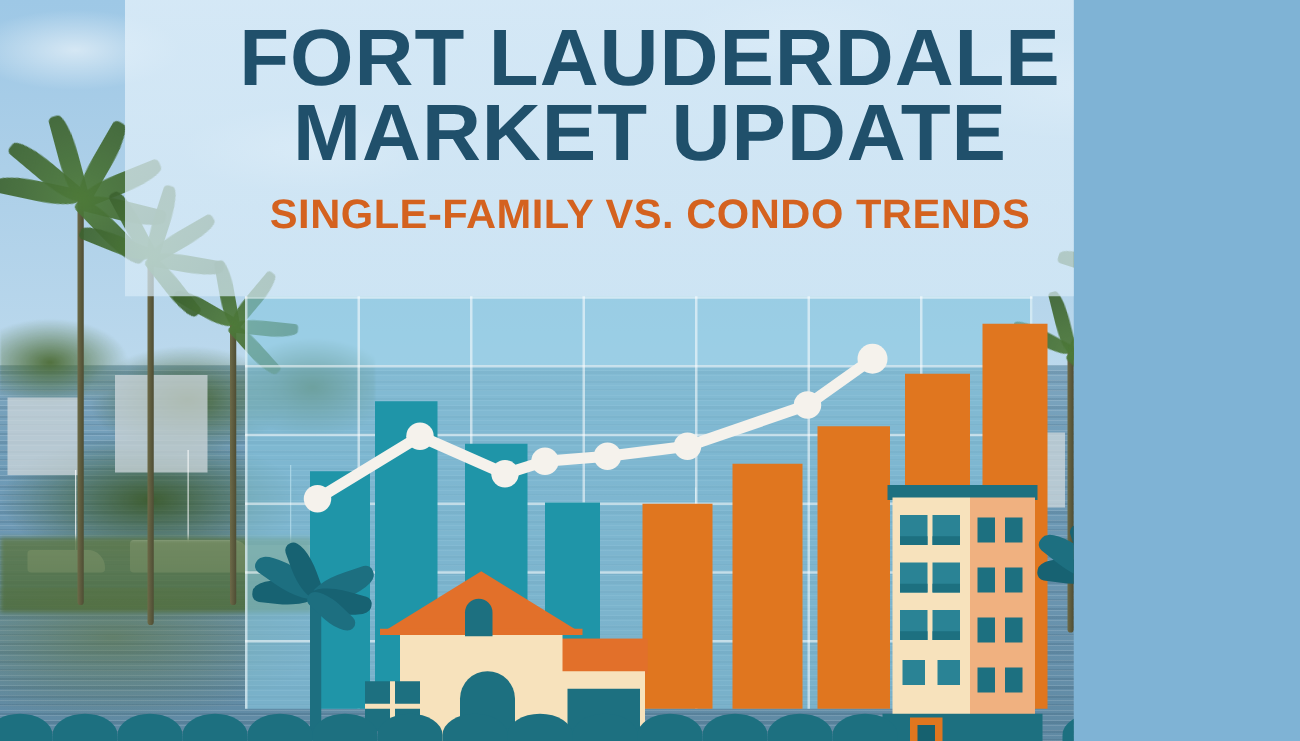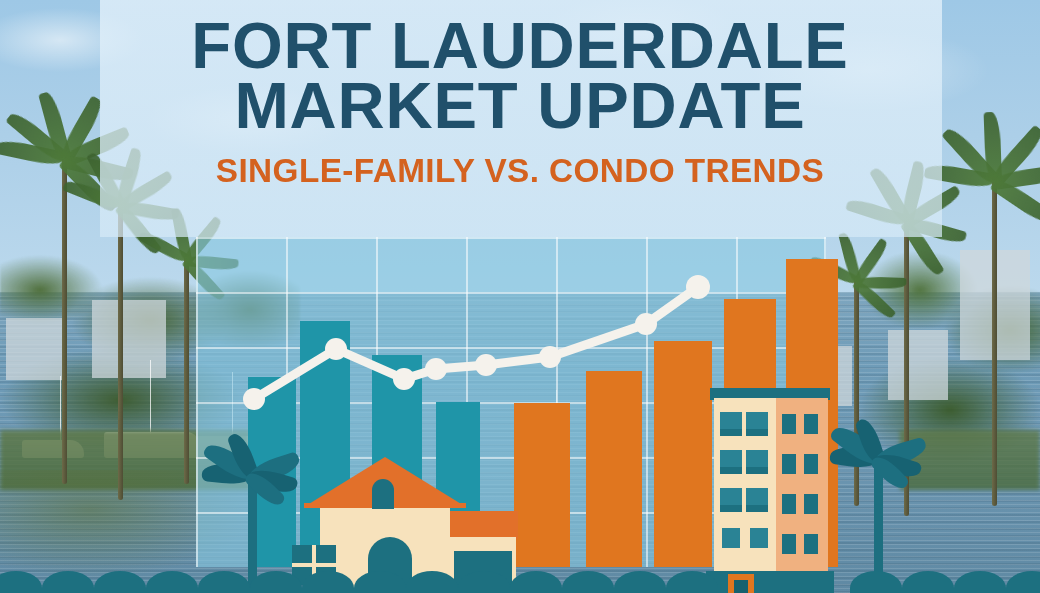--- a/index.html
+++ b/index.html
@@ -2,21 +2,21 @@
 <html><head>
 <meta charset="utf-8">
 <style>
   * { margin:0; padding:0; box-sizing:border-box; }
   html,body { width:1040px; height:593px; overflow:hidden; }
   body {
     font-family:"Liberation Sans", sans-serif;
     background:#7fb3d5;
     position:relative;
   }
-  #stage { position:absolute; inset:0; width:1040px; height:593px; overflow:hidden; }
+  #stage { position:absolute; inset:0; width:859px; height:593px; overflow:hidden; }
 
   
   .bg-sky {
     position:absolute; left:0; top:0; width:1040px; height:300px;
     background:
       radial-gradient(ellipse 120px 46px at 60px 40px, rgba(255,255,255,.55), rgba(255,255,255,0) 70%),
       radial-gradient(ellipse 150px 50px at 250px 120px, rgba(255,255,255,.40), rgba(255,255,255,0) 70%),
       radial-gradient(ellipse 170px 60px at 870px 70px, rgba(255,255,255,.35), rgba(255,255,255,0) 70%),
       radial-gradient(ellipse 140px 50px at 640px 30px, rgba(255,255,255,.30), rgba(255,255,255,0) 70%),
       linear-gradient(#9ec8e6 0%, #accfe8 45%, #bcd9ed 100%);

